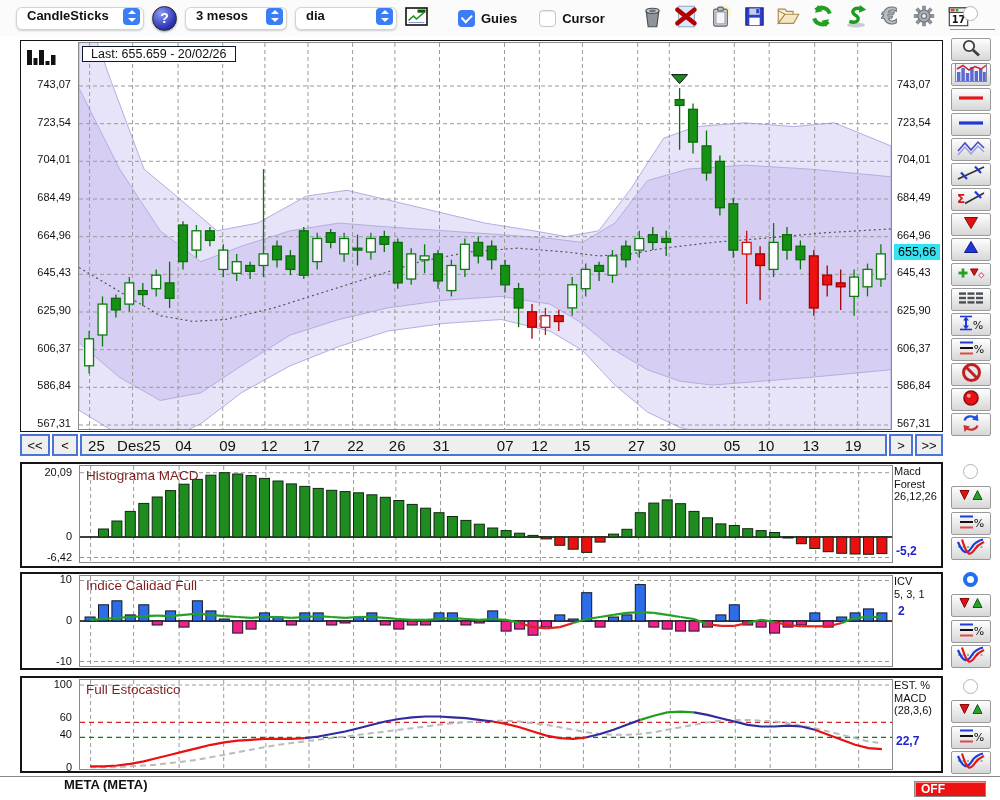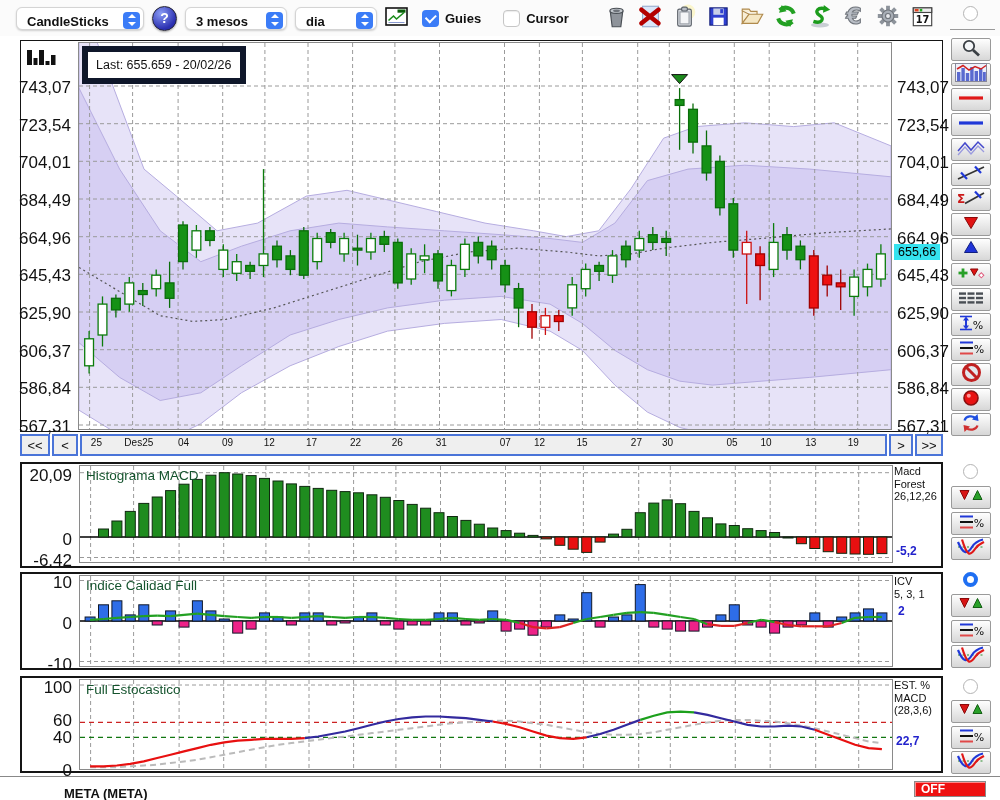--- a/index.html
+++ b/index.html
@@ -2,21 +2,21 @@
 <html><head>
 <meta charset="utf-8">
 <style>
   html,body{margin:0;padding:0}
   body{width:1000px;height:800px;position:relative;overflow:hidden;background:#fff;
        font-family:"Liberation Sans",sans-serif;color:#111;-webkit-font-smoothing:antialiased}
   
   .toolbar{position:absolute;left:0;top:0;width:1000px;height:36px;display:flex;align-items:center;
            gap:8px;padding-left:16px;box-sizing:border-box;background:#fbfbfb}
   .select{height:23px;background:#fff;border:1px solid #d4d4d4;border-radius:6px;
-          box-shadow:0 1px 2px rgba(0,0,0,.18);display:flex;align-items:flex-end;
+          box-shadow:0 1px 2px rgba(0,0,0,.18);display:flex;align-items:flex-start;
           justify-content:space-between;font-size:13px;font-weight:bold;padding-left:10px;box-sizing:border-box}
   .stepper{width:17px;height:17px;background:#3b7cf7;border-radius:4px;margin:0 3px;position:relative;flex:none}
   .stepper:before{content:"";position:absolute;left:4.5px;top:2.8px;border-left:4px solid transparent;
                   border-right:4px solid transparent;border-bottom:4.5px solid #fff}
   .stepper:after{content:"";position:absolute;left:4.5px;bottom:2.8px;border-left:4px solid transparent;
                  border-right:4px solid transparent;border-top:4.5px solid #fff}
   .helpbtn{width:23px;height:23px;border-radius:50%;flex:none;
            background:radial-gradient(circle at 35% 28%,#8a9cf5,#2a2fb0 70%);color:#fff;font-weight:bold;
            font-size:14px;display:flex;align-items:center;justify-content:center;border:1px solid #223;
            box-shadow:0 1px 2px rgba(0,0,0,.35)}
@@ -30,50 +30,50 @@
   #tb-icons{display:flex;align-items:center;gap:7px;margin-left:26px}
   .tbbtn{width:27px;height:27px;display:flex;align-items:center;justify-content:center}
   
   .panel{position:absolute;left:20px;width:923px;box-sizing:border-box;background:#fff;border:2px solid #151515}
   #p-main{top:40px;height:392px;border-width:1px}
   #p-macd{top:462px;height:106px}
   #p-icv{top:572px;height:98px}
   #p-stoch{top:676px;height:97px}
   .plot{position:absolute;left:57px;top:1px;border:1px solid #8a8a8a;background:#fff;line-height:0}
   .plot svg{display:block}
-  .ytick{position:absolute;font-size:17px;white-space:nowrap}
+  .ytick{position:absolute;font-size:11px;white-space:nowrap}
   .ytick.l{right:6px}
   .ytick.r{left:4px}
   .ycol-l{position:absolute;left:0;top:0;width:56px;height:100%}
   .ycol-r{position:absolute;left:872px;top:0;width:49px;height:100%}
-  .ptitle{position:absolute;left:64px;top:4px;color:#14532d;font-size:13.5px;z-index:4}
+  .ptitle{position:absolute;left:64px;top:4px;color:#7f1d1d;font-size:13.5px;z-index:4}
   .rlines{position:absolute;left:872px;top:1px;font-size:11px;line-height:1.15;color:#111;white-space:nowrap}
   .pval{position:absolute;color:#2222cc;font-size:12px;font-weight:bold}
-  #last-label{position:absolute;left:61px;top:5px;background:#fff;border:6px solid #0f172a;
-              font-size:12.5px;padding:6px 8px;z-index:5}
+  #last-label{position:absolute;left:61px;top:5px;background:#fff;border:1px solid #0f172a;
+              font-size:12.5px;padding:0 8px;z-index:5}
   #price-tag{position:absolute;left:1px;background:#35e2ef;color:#000;font-size:12.5px;
              padding:1px 4px;z-index:5;white-space:nowrap}
   #corner-icon{position:absolute;left:5px;top:6px}
   
   #p-xaxis{position:absolute;left:20px;top:434px;width:923px;height:22px;display:flex;gap:2px}
   .xbtn{border:2px solid #4a74d8;background:#efefef;font-size:13px;display:flex;align-items:center;
         justify-content:center;box-sizing:border-box;flex:none}
   .xstrip{position:relative;flex:1;border:2px solid #4a74d8;background:#efefef;overflow:hidden}
-  .xlab{position:absolute;top:1px;font-size:10px;transform:translateX(-50%);white-space:nowrap}
+  .xlab{position:absolute;top:1px;font-size:15px;transform:translateX(-50%);white-space:nowrap}
   
   #sidebar{position:absolute;left:948px;top:0;width:52px;height:800px}
   .sbtn{position:absolute;left:3px;width:40px;height:23px;background:linear-gradient(#fefefe,#d7d7d7);
         border:1px solid #9a9a9a;border-radius:2px;display:flex;align-items:center;justify-content:center;box-sizing:border-box}
   .radio{position:absolute;left:15px;width:15px;height:15px;border-radius:50%;background:#fff;
          border:1px solid #b4b4b4;box-sizing:border-box}
   .radio.checked{border:4.5px solid #1f6ff2;background:#fff}
   .sbdiv{position:absolute;left:2px;width:45px;border-top:1px solid #9a9a9a}
   
   #status{position:absolute;left:0;top:776px;width:1000px;height:24px;border-top:1px solid #888;
-          display:flex;align-items:flex-end;background:#fff}
+          display:flex;align-items:flex-start;background:#fff}
   #sym{margin-left:64px;font-weight:bold;font-size:13px}
   #fpath{flex:1;text-align:center;color:#2a12e8;font-weight:bold;font-size:12.5px}
   #offbtn{position:absolute;right:14px;top:4px;width:72px;height:16px;background:#ee1111;
           border:1px solid #8a8a8a;box-shadow:inset 1px 1px 0 #ff8a8a;color:#fff;font-weight:bold;
           font-size:12px;padding-left:6px;display:flex;align-items:center;box-sizing:border-box}
 </style>
 </head>
 <body>
 
 <div class="toolbar">
@@ -81,31 +81,31 @@
     <span>CandleSticks</span>
     <span class="stepper"></span>
   </div>
   <div class="helpbtn">
     <span>?</span>
   </div>
   <div class="select" style="width:102px">
     <span>3 mesos</span>
     <span class="stepper"></span>
   </div>
-  <div class="select" style="width:82px">
+  <div class="select" style="width:102px">
     <span>dia</span>
     <span class="stepper"></span>
   </div>
   <div id="mini-chart-btn"><svg width="23" height="19" viewBox="0 0 23 19">
         <rect x="1" y="1" width="21" height="17" fill="#fff" stroke="#111" stroke-width="1.6"></rect>
         <rect x="12.5" y="2.5" width="8" height="3.2" fill="#0a5c0a"></rect>
         <path d="M3.5 13.5 L8.5 9 L11.5 12 L19 5.5" stroke="#1a8c1a" stroke-width="1.6" fill="none"></path>
         <path d="M3.5 15.5 H19.5" stroke="#8a9ad0"></path>
       </svg></div>
-  <div class="cbwrap" style="margin-left:6px">
+  <div class="cbwrap" style="margin-left:22px">
     <div class="checkbox checked"></div>
     <span class="cblabel">Guies</span>
   </div>
   <div class="cbwrap" style="margin-left:14px">
     <div class="checkbox un"></div>
     <span class="cblabel">Cursor</span>
   </div>
   <div id="tb-icons">
       <div class="tbbtn">
         <span><svg width="23" height="25" viewBox="0 0 20 22">

